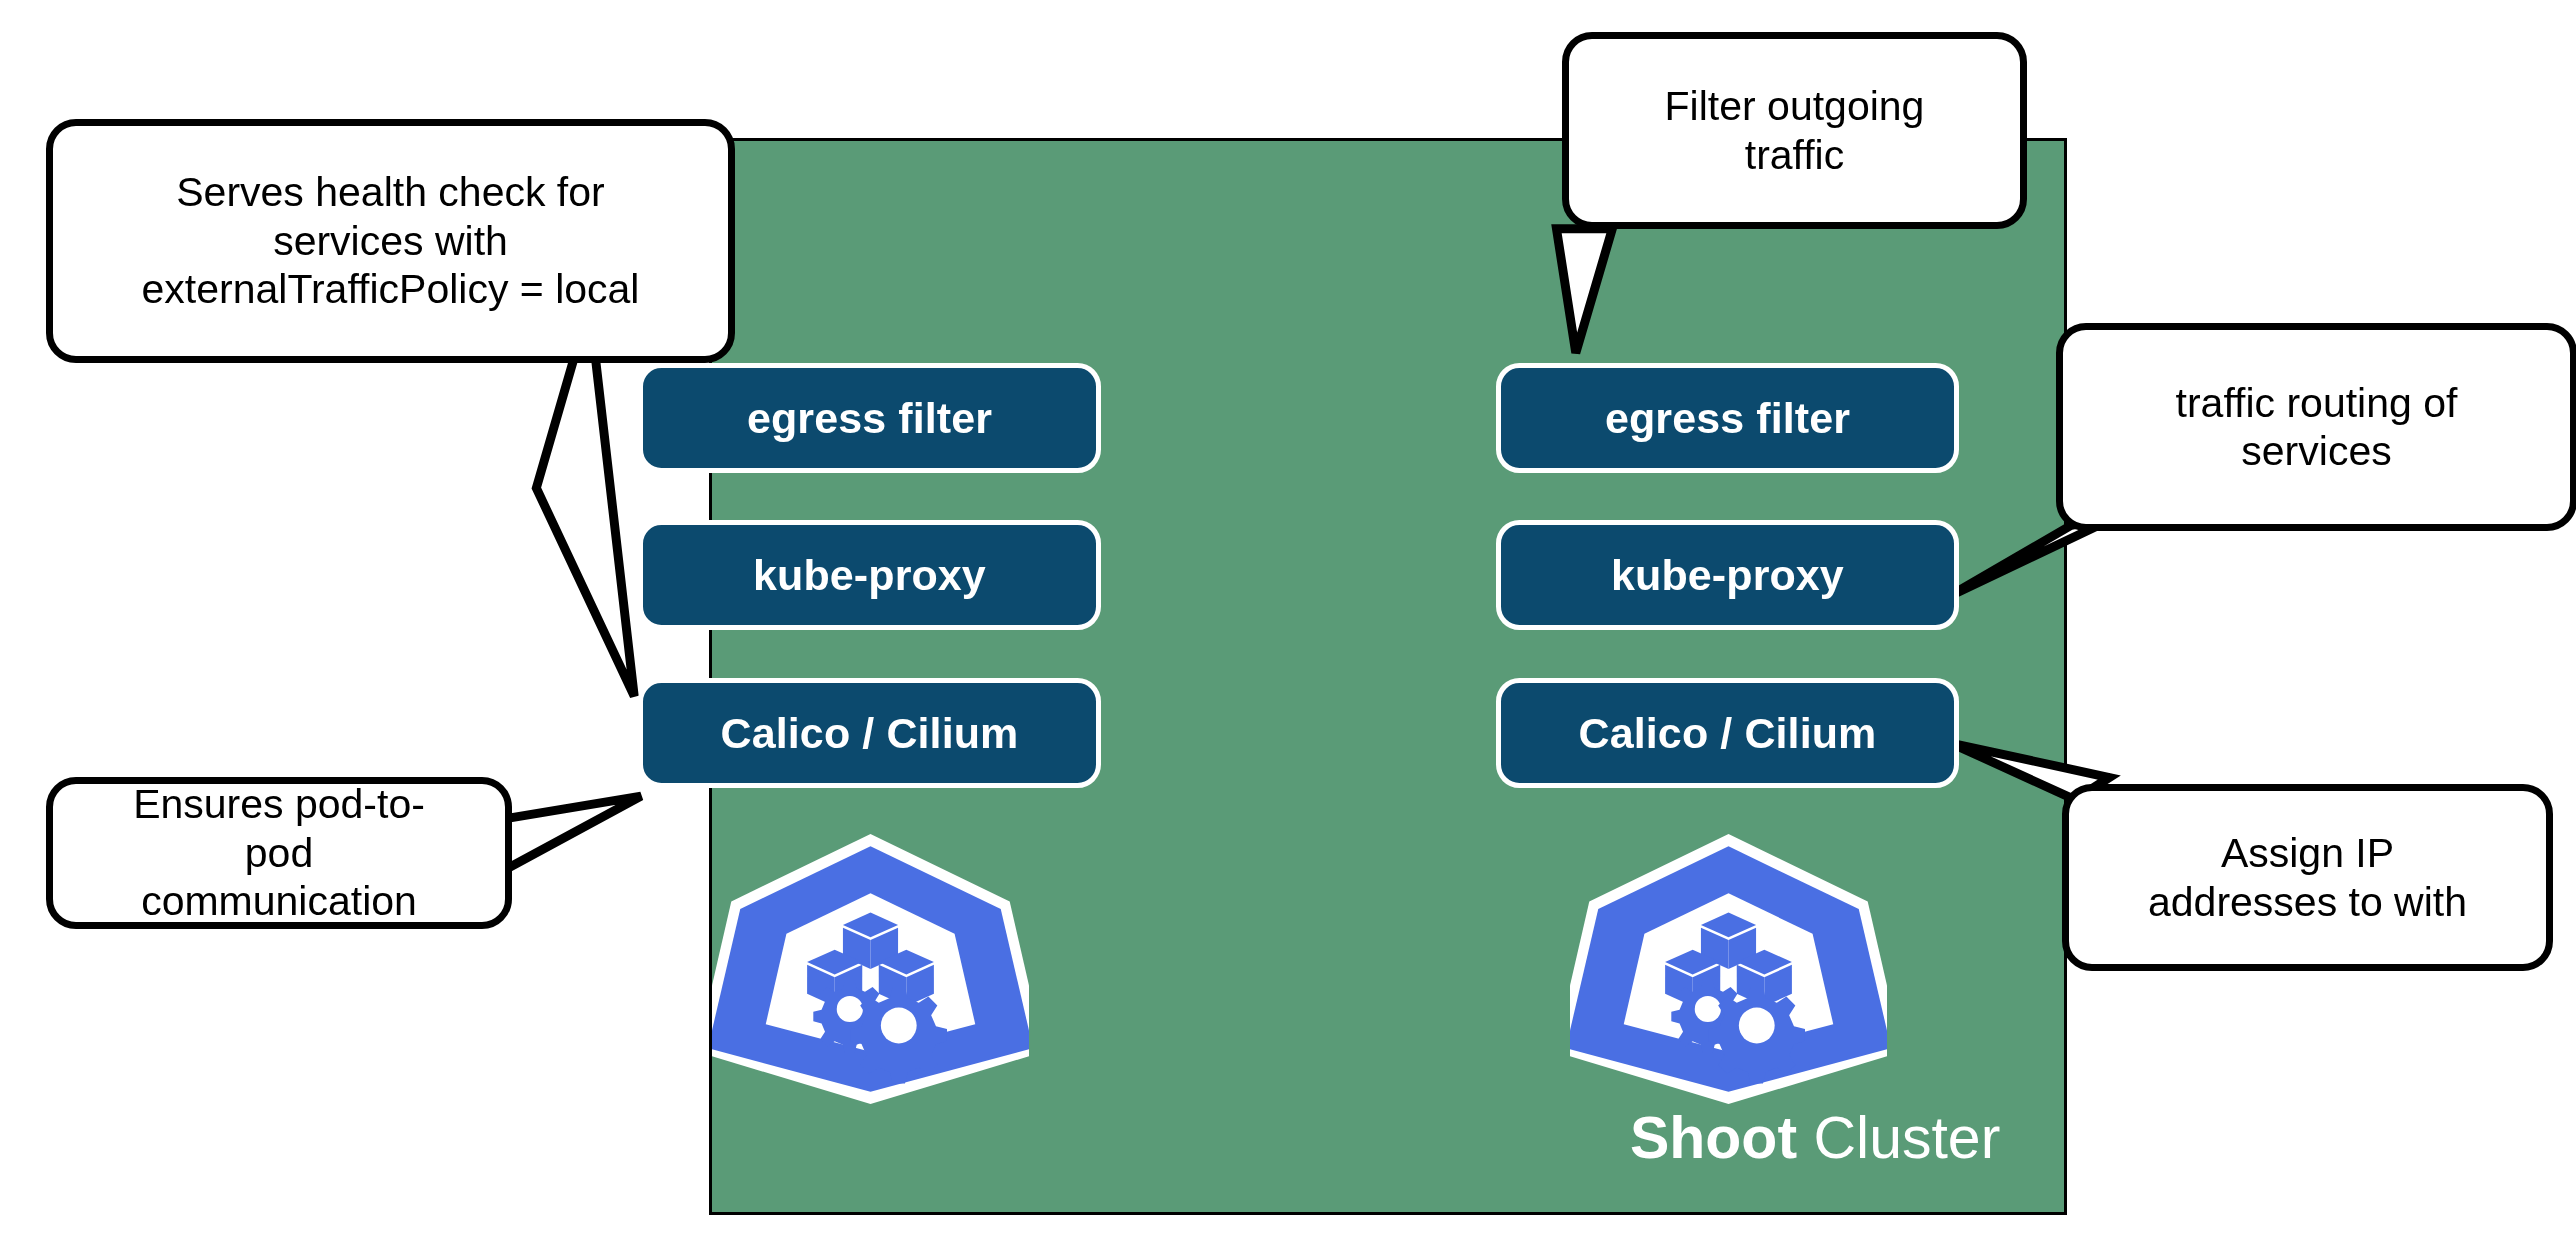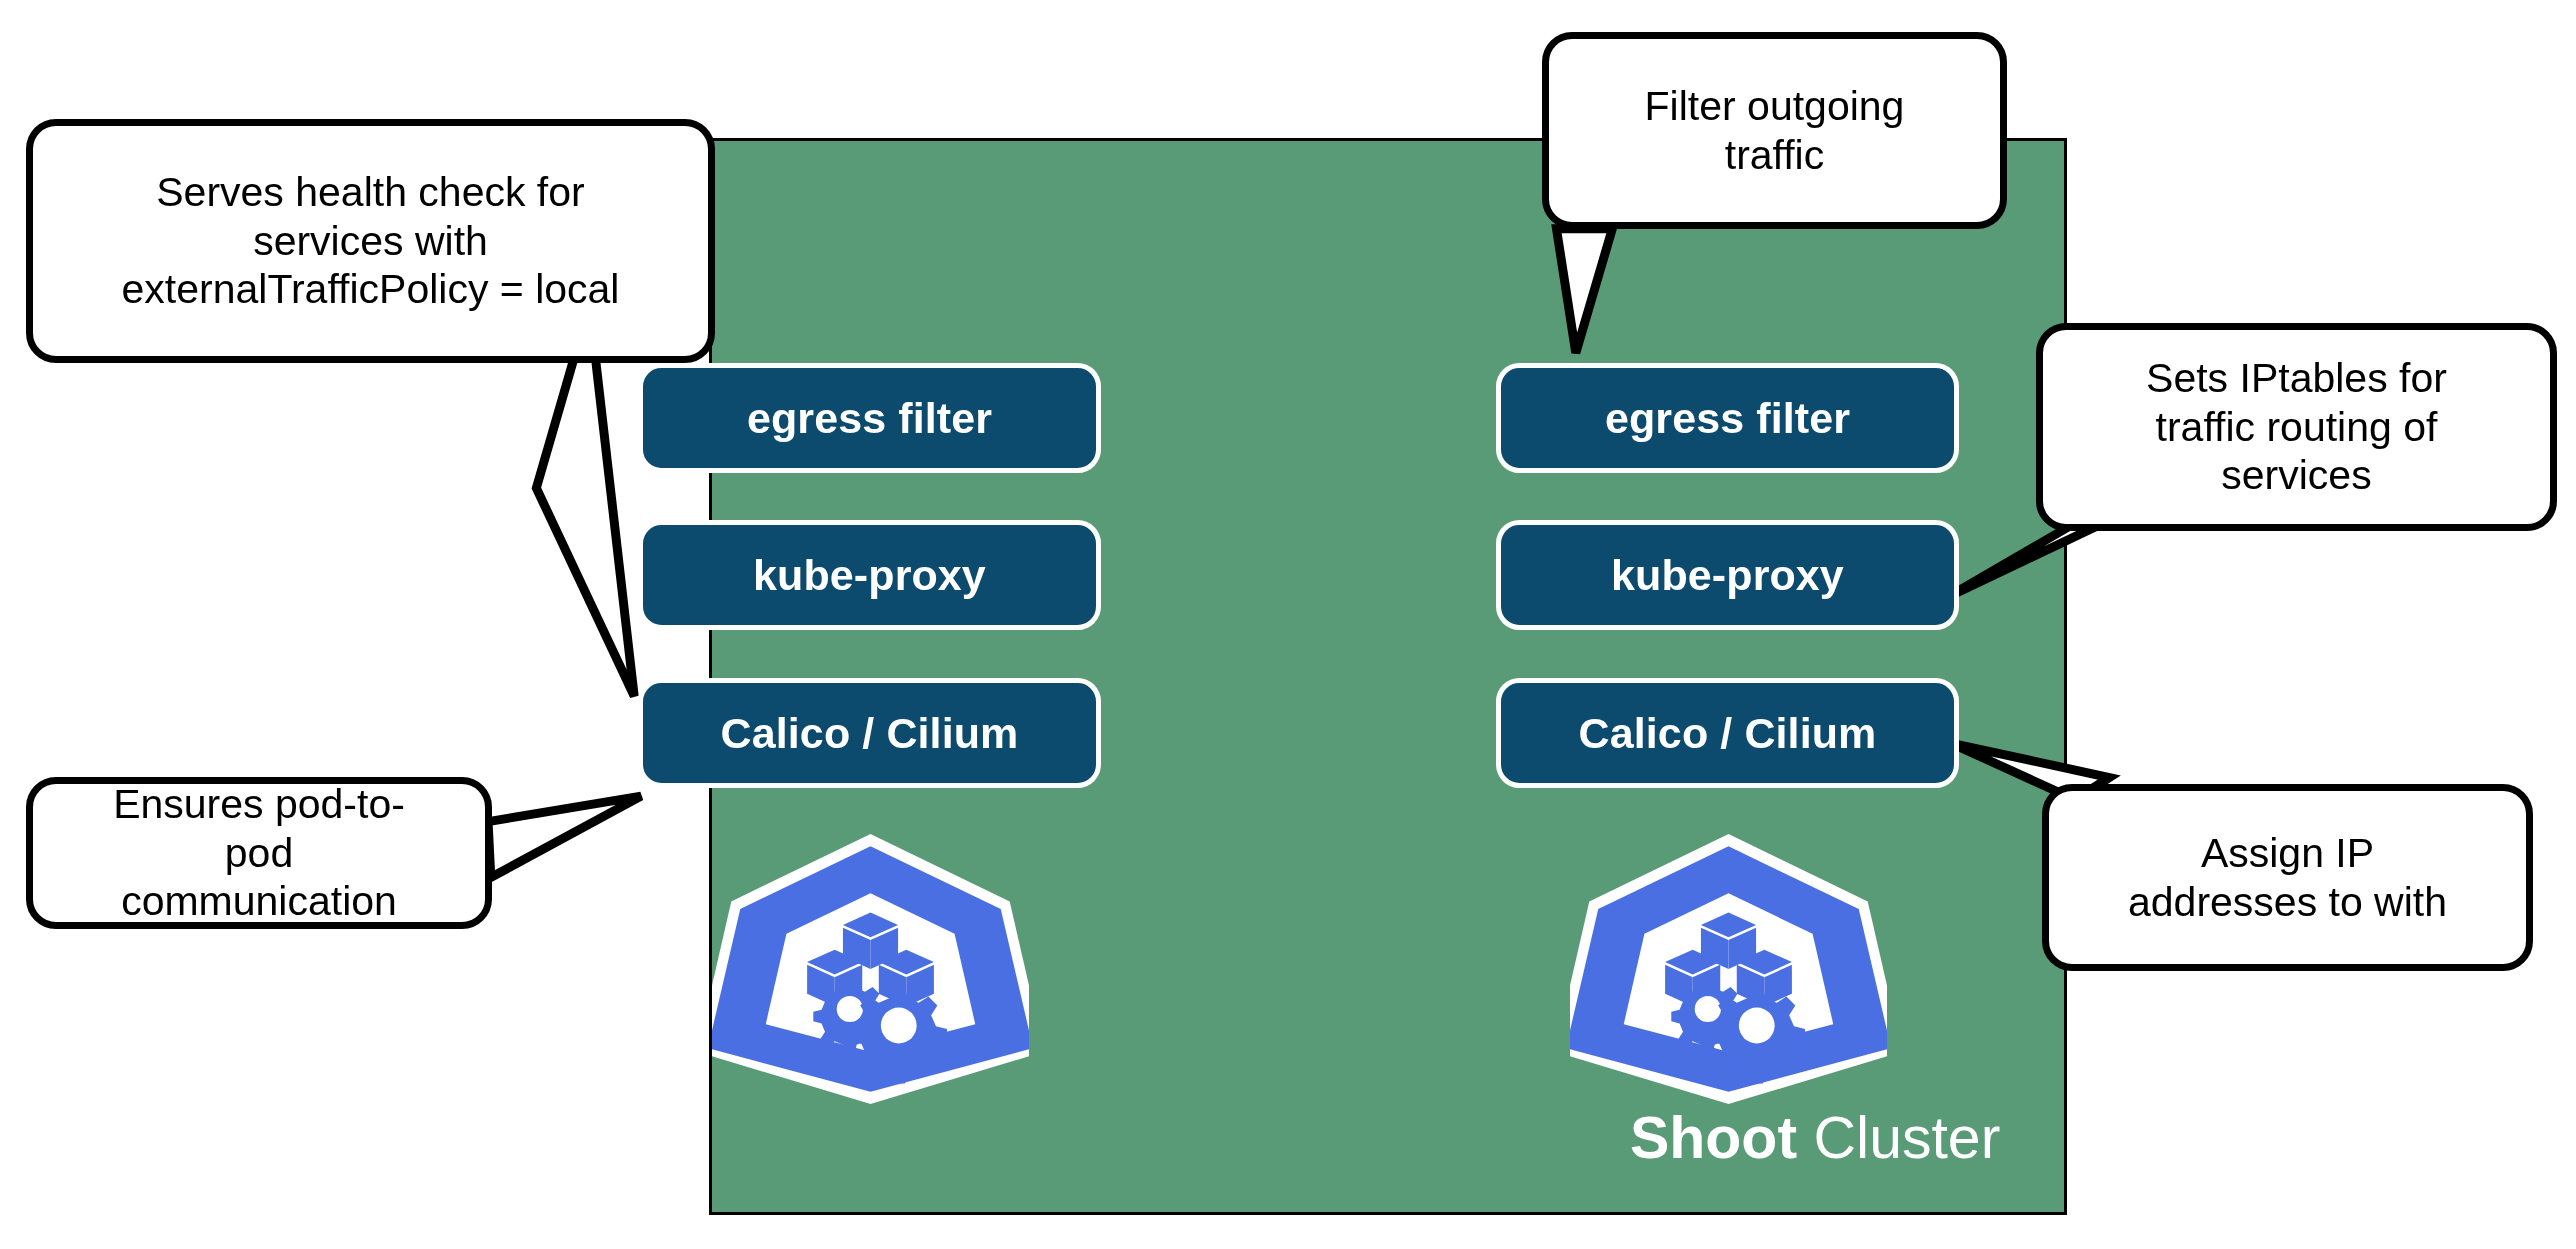--- a/index.html
+++ b/index.html
@@ -86,20 +86,21 @@
     border-radius: 30px;
     box-sizing: border-box;
     display: flex;
     align-items: center;
     justify-content: center;
     text-align: center;
     color: #000000;
     font-size: 41px;
     line-height: 1.18;
     padding: 6.9px 18px;
+    margin-left: 20px;
   }
   .callout span { display: block; }
 
   
   .k8s-icon {
     position: absolute;
   }
   .k8s-icon svg { display: block; width: 100%; height: 100%; }
 </style>
 </head>
@@ -228,21 +229,20 @@
 
     <div class="callout" style="left:1542px; top:32px; width:465px; height:197px;">
       <div>
         <span>Filter outgoing</span>
         <span>traffic</span>
       </div>
     </div>
 
     <div class="callout" style="left:2036px; top:323px; width:521px; height:208px;">
       <div>
-        <span>Sets IPtables for</span>
         <span>traffic routing of</span>
         <span>services</span>
       </div>
     </div>
 
     <div class="callout" style="left:26px; top:777px; width:466px; height:152px;">
       <div>
         <span>Ensures pod-to-</span>
         <span>pod</span>
         <span>communication</span>

